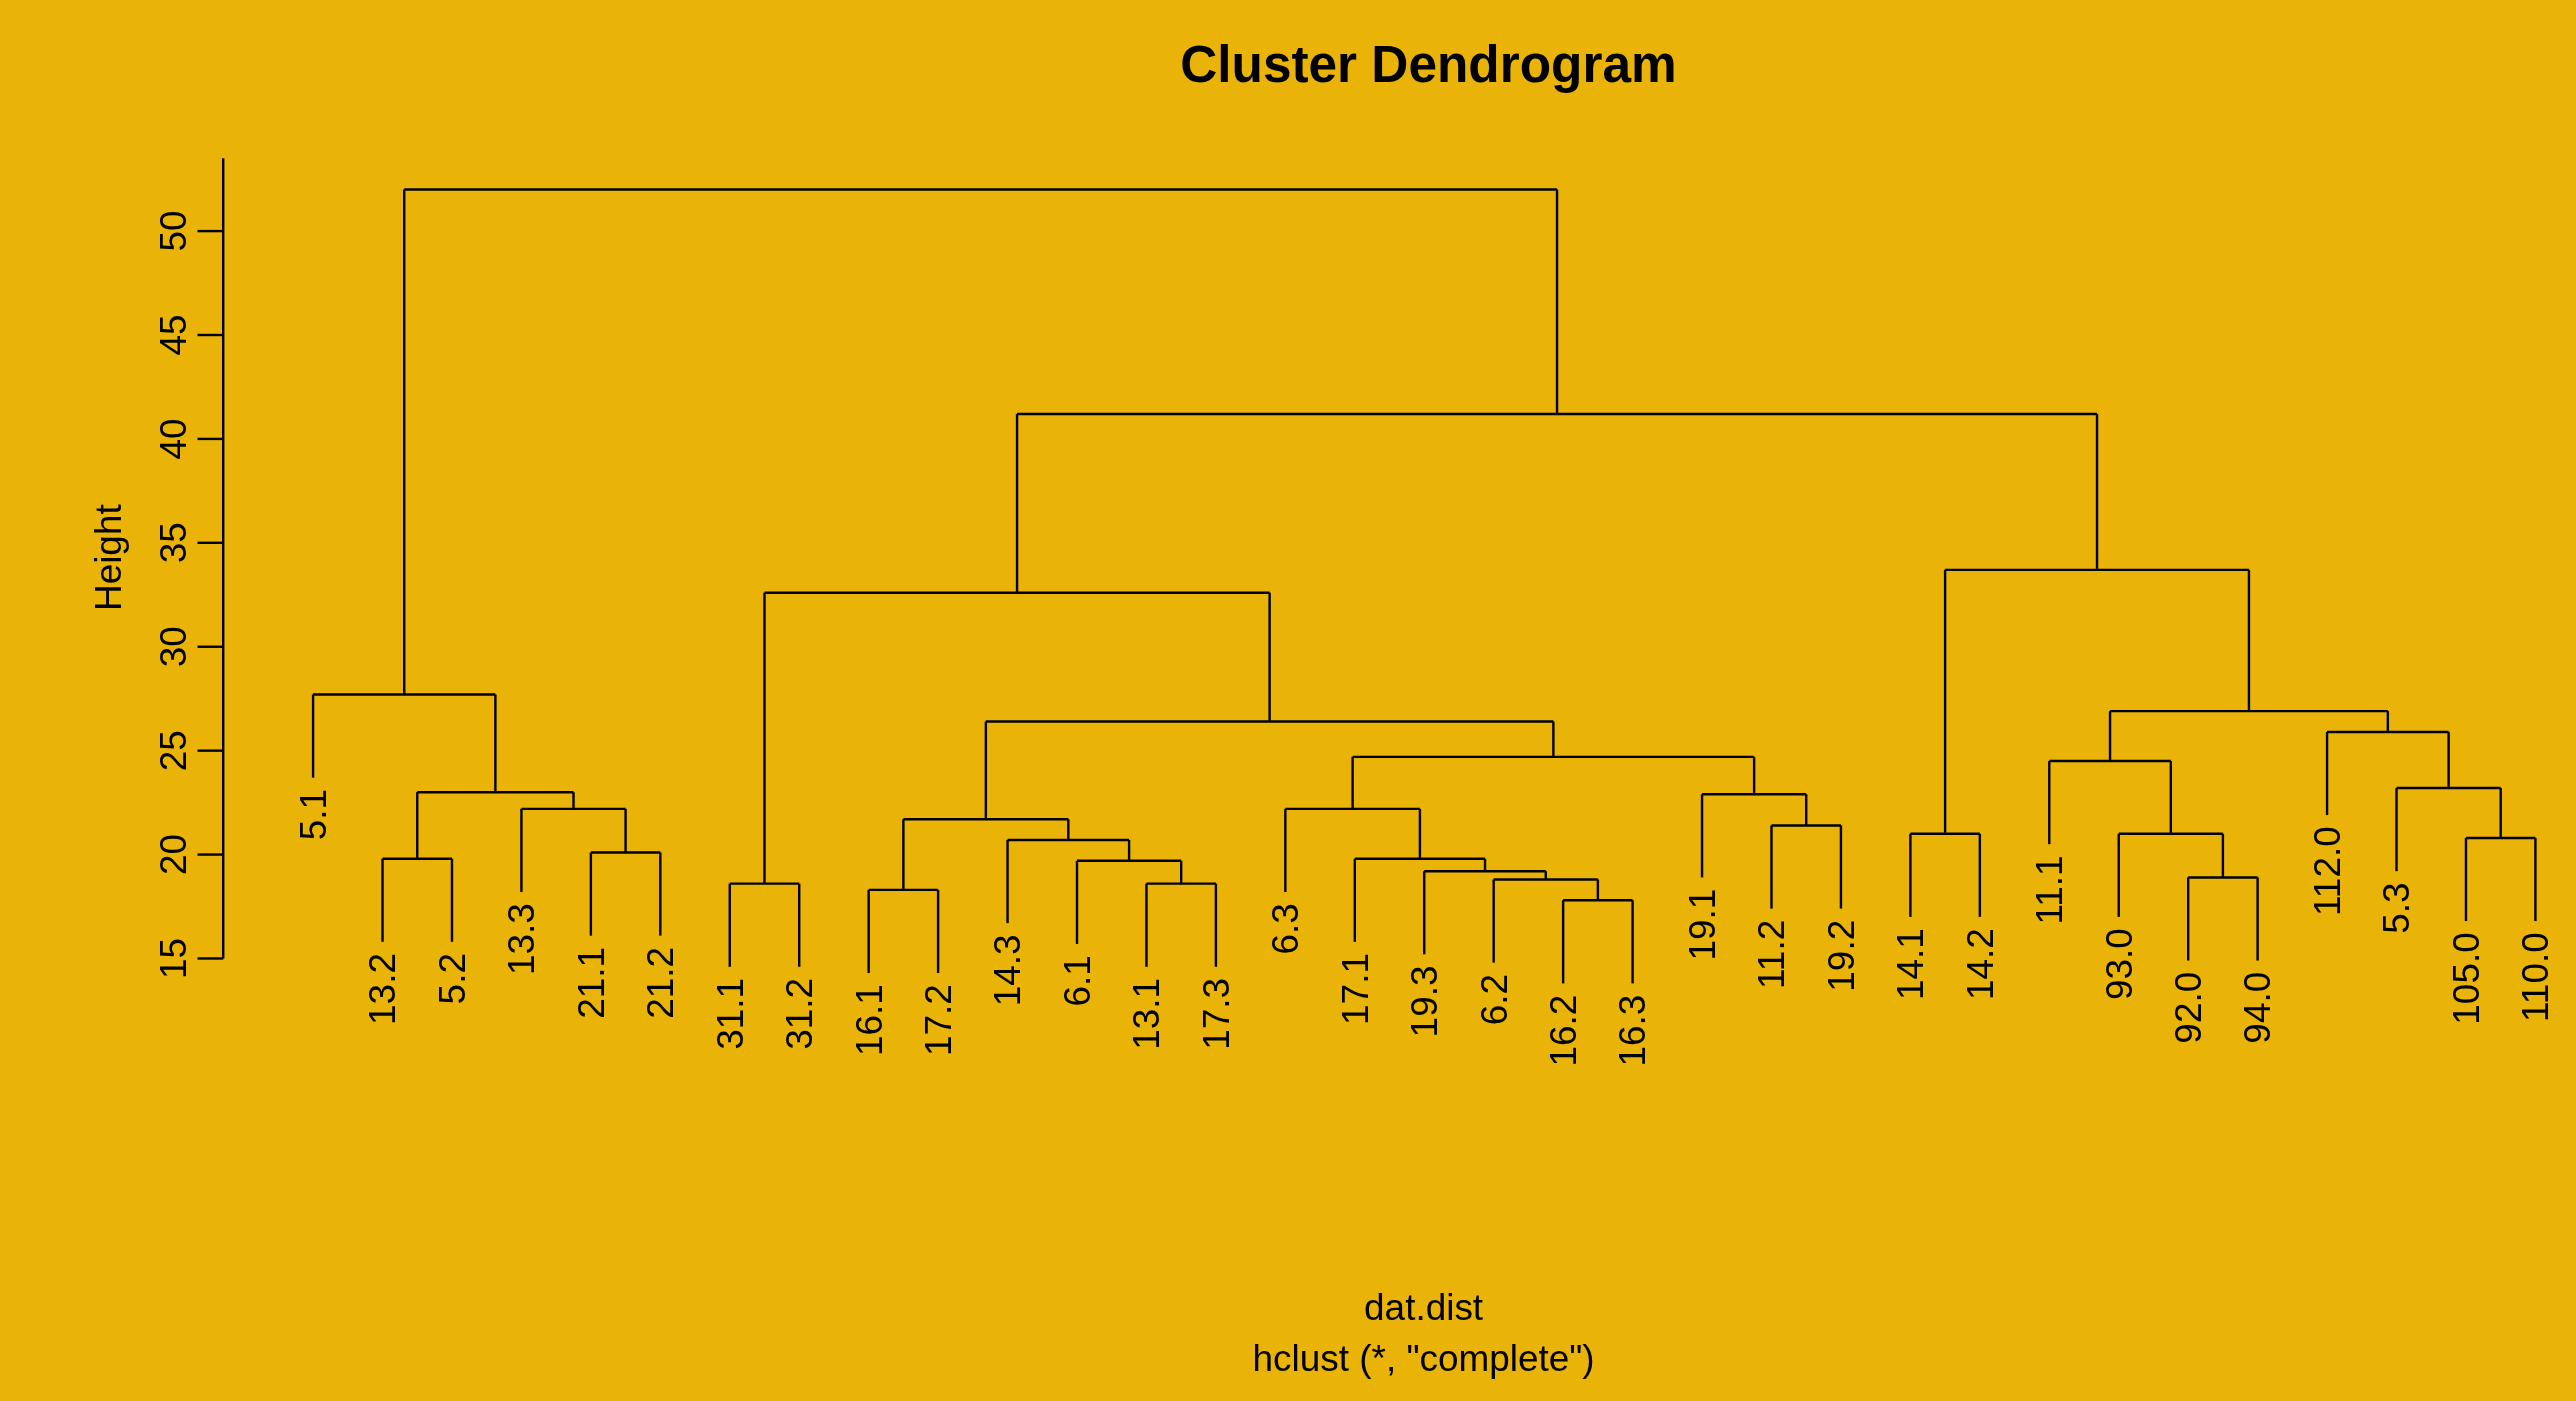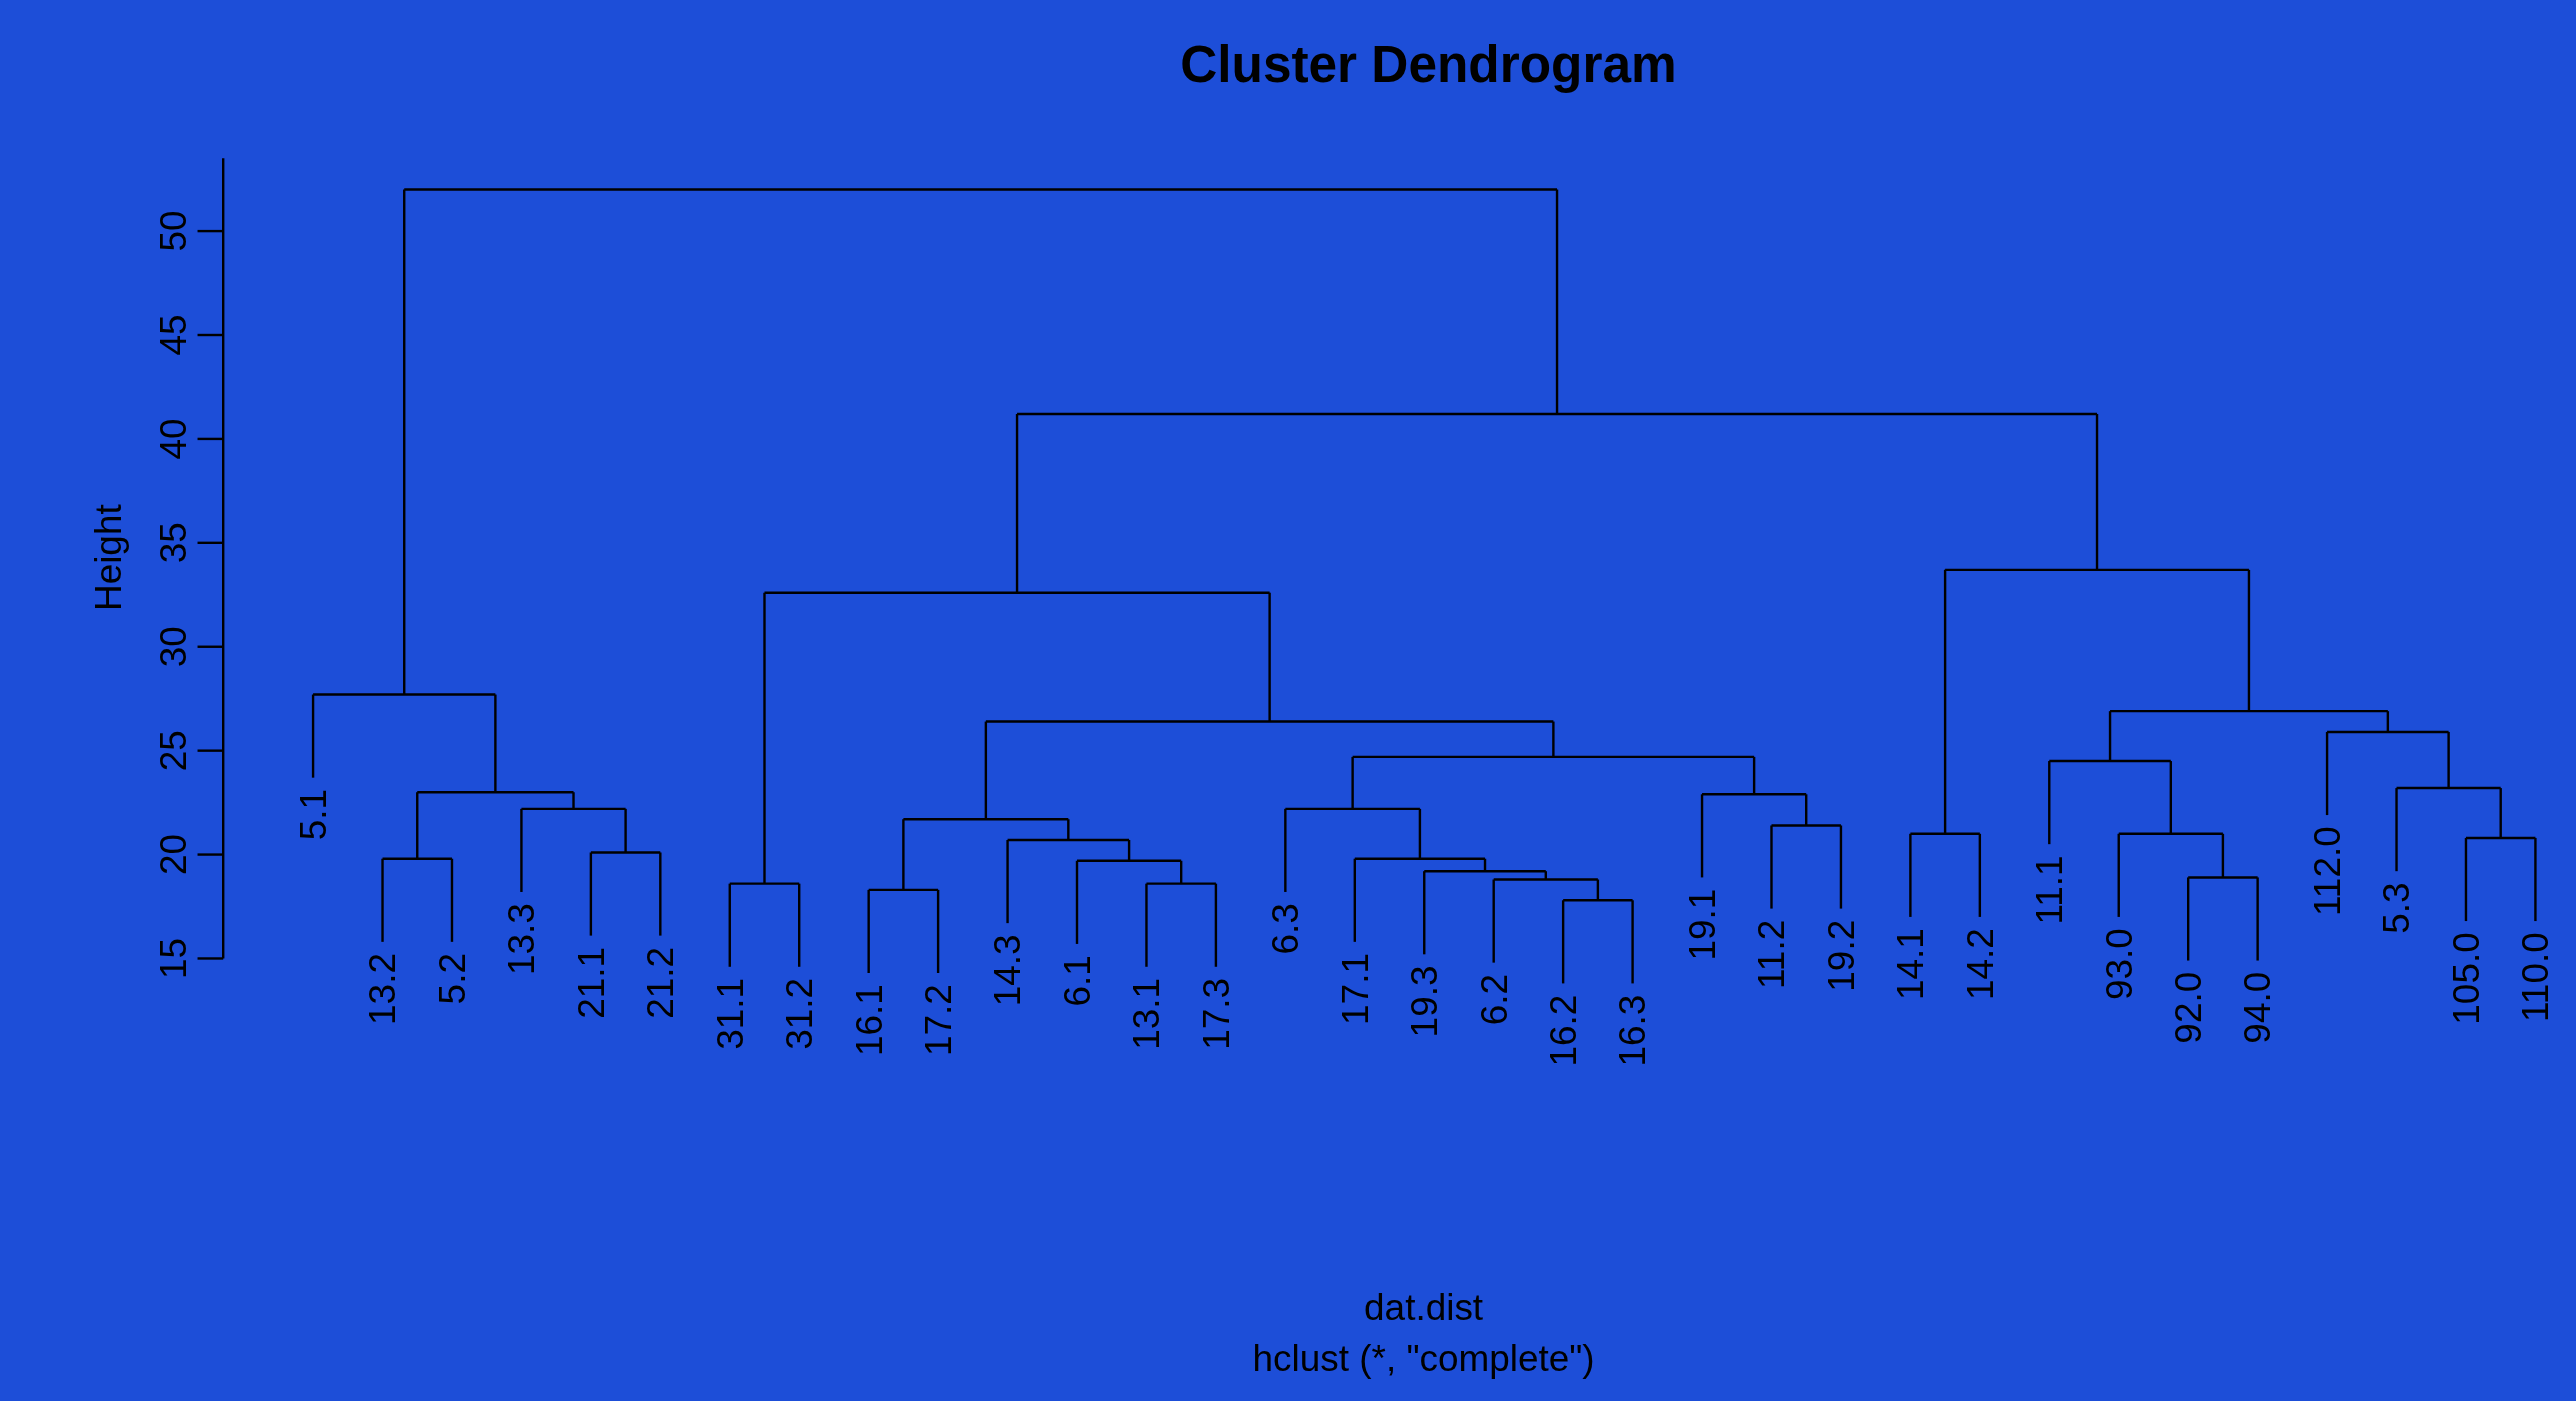--- a/index.html
+++ b/index.html
@@ -1,19 +1,19 @@
 <!DOCTYPE html>
 <html style="font-size:13px"><head>
 <meta charset="utf-8">
 <style>
   html,body{margin:0;padding:0;background:#ffffff;}
   .figure{
     position:relative;
     width:2576px;height:1401px;
-    background:#1d4ed8;
+    background:#eab308;
     font-family:"Liberation Sans", sans-serif;
     overflow:hidden;
   }
   svg text{fill:#000000;}
   .title-text{font-size:64px;font-weight:bold;}
   .axis-text{font-size:46px;}
   .caption-text{font-size:46px;}
 </style>
 </head>
 <body>

